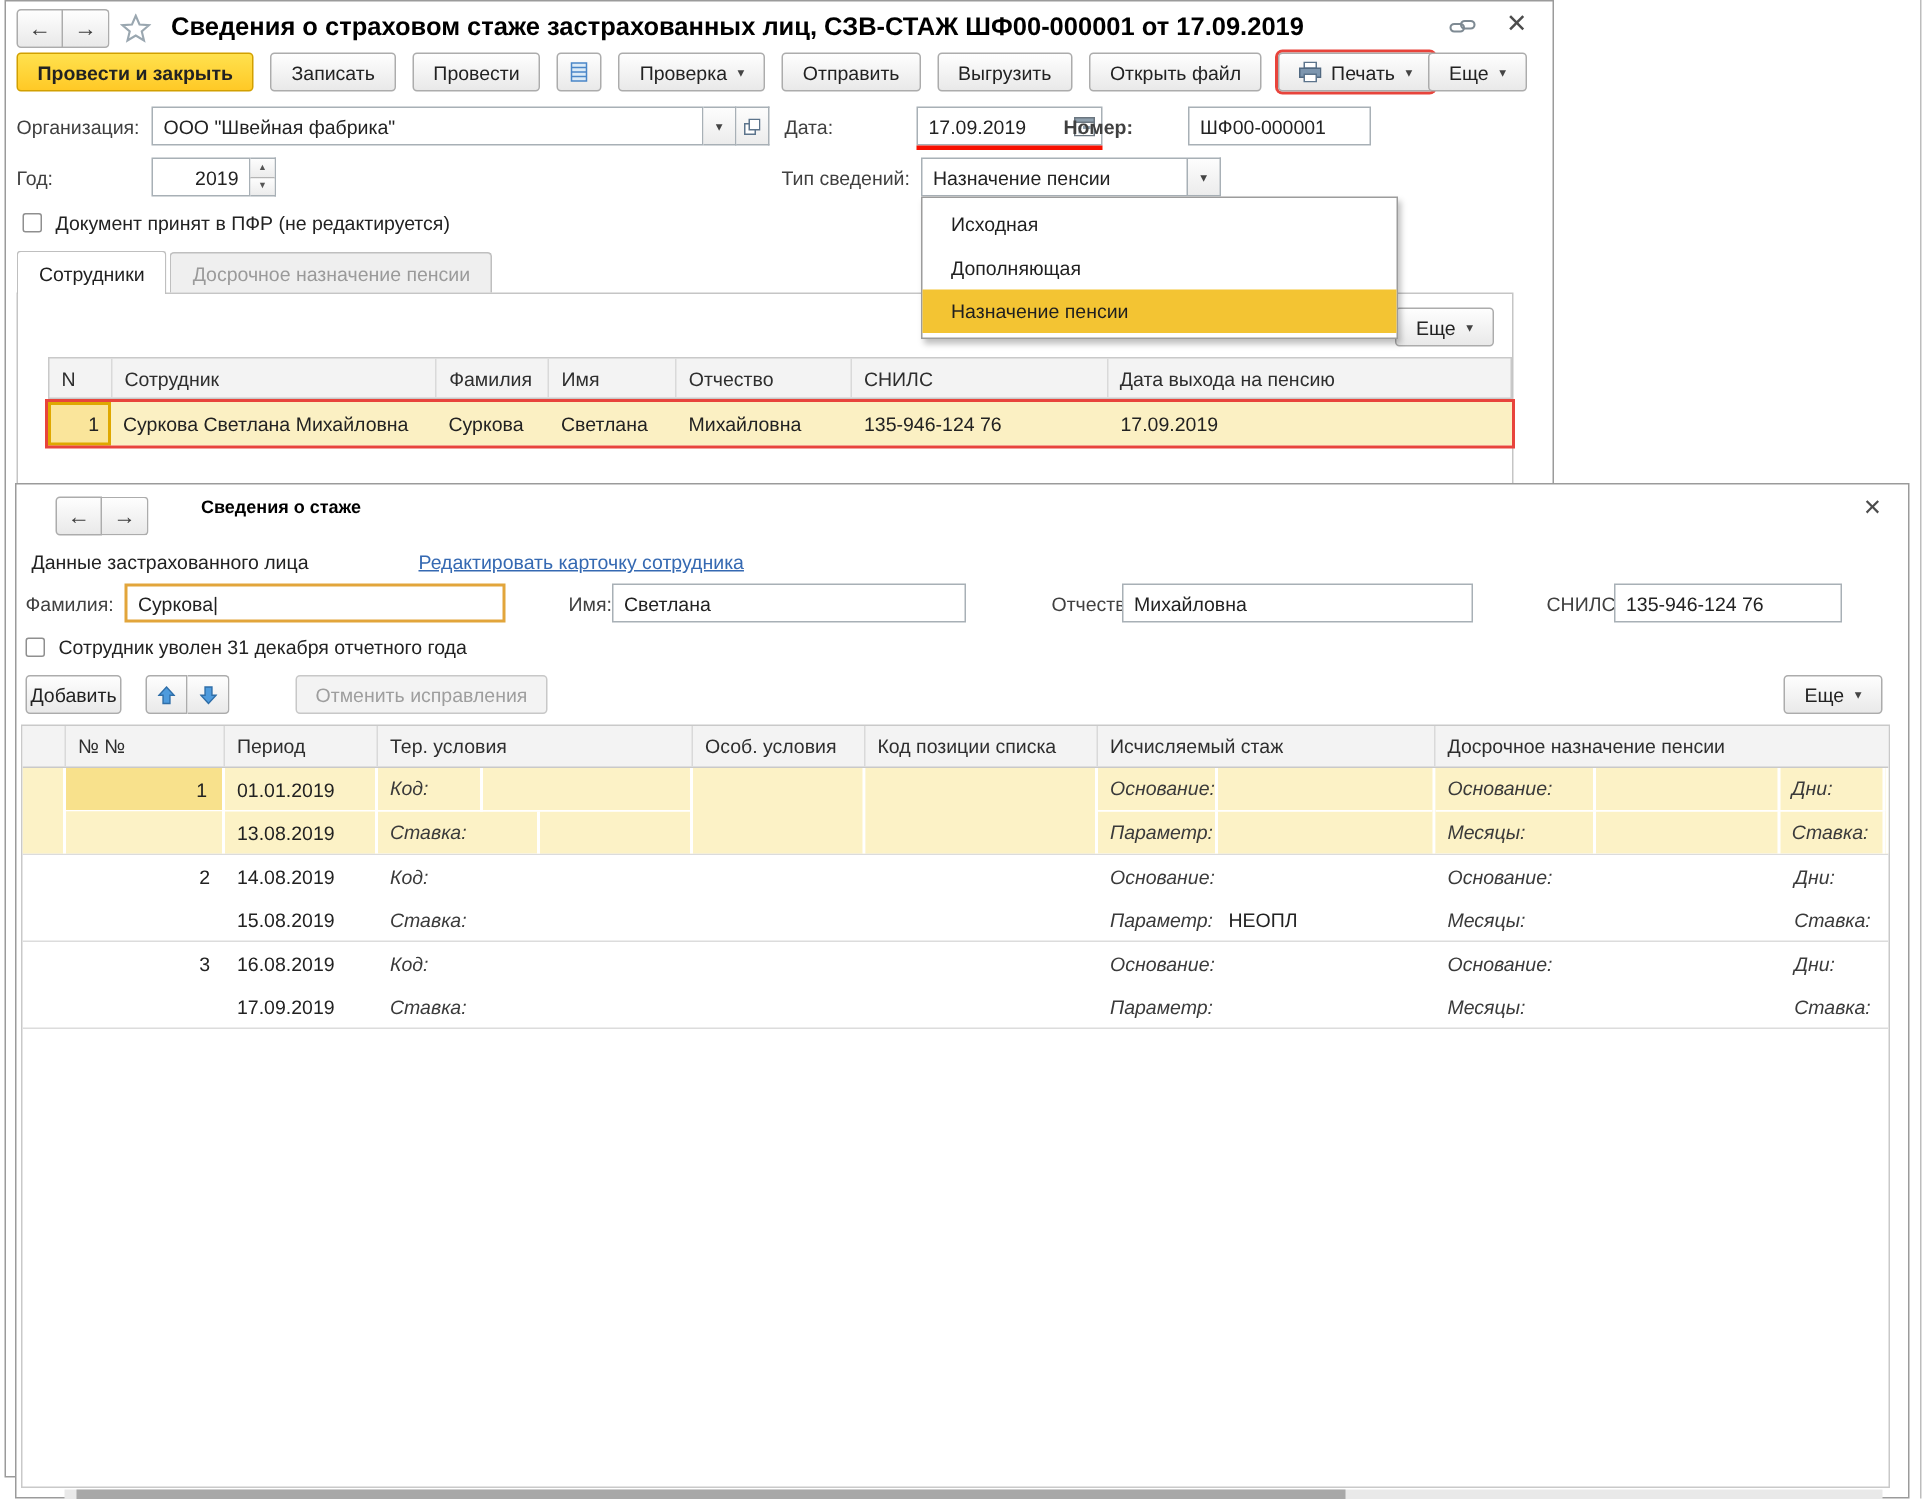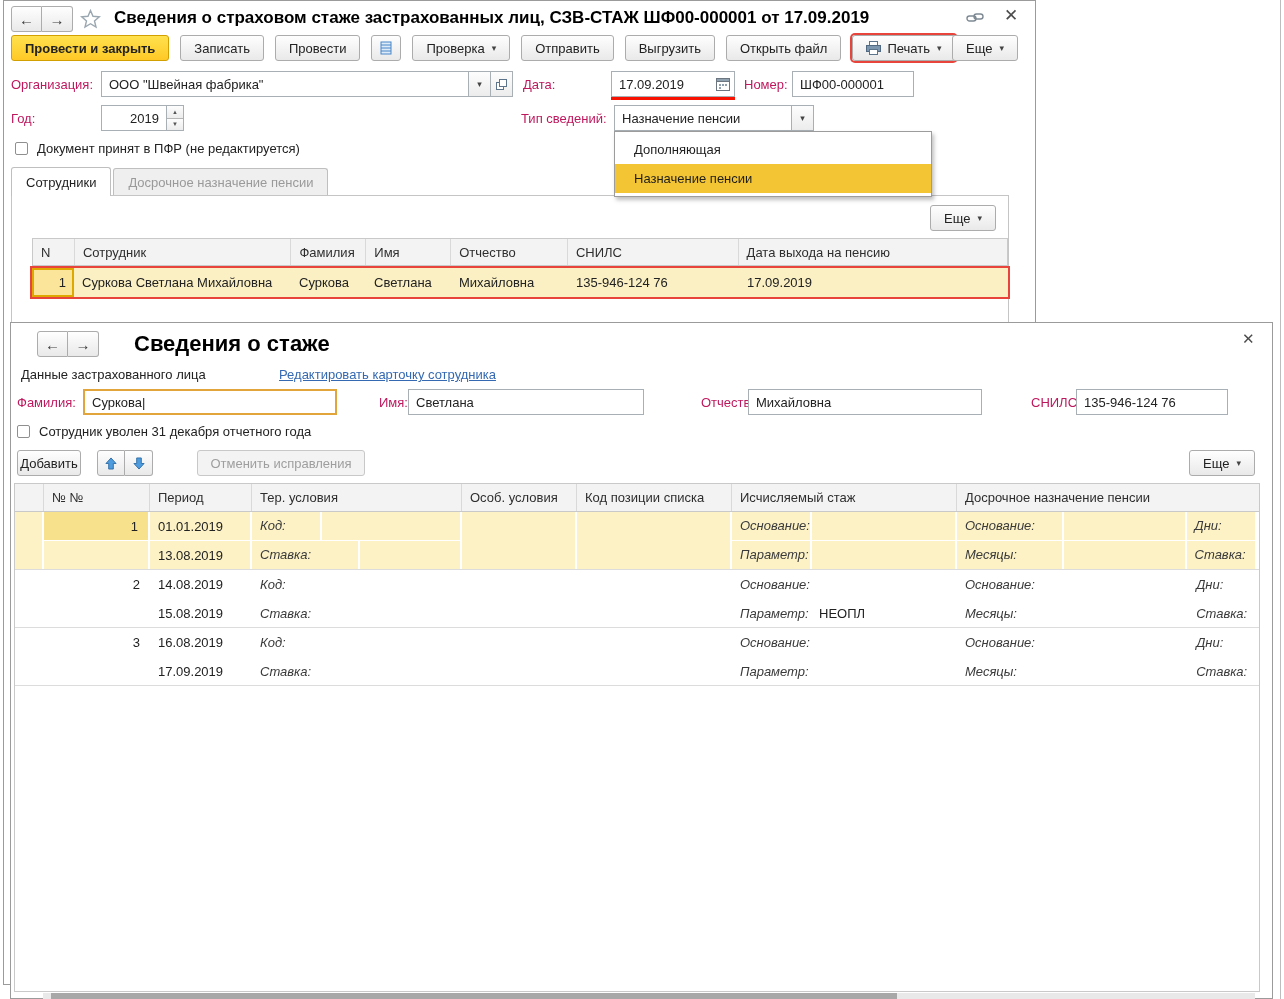--- a/index.html
+++ b/index.html
@@ -18,21 +18,21 @@
   .navbtns { display:flex; }
   .navbtns .btn { width:31px; padding:0; border-radius:3px 0 0 3px; font-size:15px; color:#3A3A3A; }
   .navbtns .btn + .btn { border-radius:0 3px 3px 0; border-left:none; }
   .input { height:26px; border:1px solid #A8B0B6; background:#fff; display:flex; align-items:center; padding:0 7px; }
   .combo { display:flex; height:26px; }
   .combo .val { flex:1; border:1px solid #A8B0B6; background:#fff; display:flex; align-items:center; padding:0 7px; }
   .combo .dd { width:22px; border:1px solid #A8B0B6; border-left:none; background:linear-gradient(#FDFDFD,#ECECEC);
                display:flex; align-items:center; justify-content:center; font-size:9px; color:#444; }
   .combo .open { width:22px; border:1px solid #A8B0B6; border-left:none; background:linear-gradient(#FDFDFD,#ECECEC);
                  display:flex; align-items:center; justify-content:center; }
-  .lbl { display:inline-flex; align-items:center; height:26px; color:#be185d; }
+  .lbl { display:inline-flex; align-items:center; height:26px; color:#404040; }
   .checkbox { width:13px; height:13px; border:1px solid #8F8F8F; border-radius:2px; background:#fff; display:inline-block; }
   .cbrow { display:flex; align-items:center; gap:9px; }
   .arrowgrp { display:flex; }
   .arrowgrp .btn { width:28px; padding:0; border-radius:3px 0 0 3px; }
   .arrowgrp .btn + .btn { border-radius:0 3px 3px 0; border-left:none; }
   .spin { width:17px; height:26px; border:1px solid #A8B0B6; border-left:none; display:flex; flex-direction:column; }
   .spin div { flex:1; display:flex; align-items:center; justify-content:center; font-size:6px; color:#555; background:linear-gradient(#FDFDFD,#ECECEC); }
   .spin div:first-child { border-bottom:1px solid #B5B5B5; }
   .close-x { font-size:17px; color:#4C4C4C; line-height:1; }
 
@@ -54,21 +54,21 @@
   #w1-row { display:flex; height:29px; background:#FBF0C3; outline:2px solid #E8443C; outline-offset:0px; margin-top:2px; position:relative; }
   #w1-row .td { display:flex; align-items:center; padding:0 8px; white-space:nowrap; overflow:hidden; }
   .cell-n { justify-content:flex-end; background:#FAE59B; box-shadow:inset 0 0 0 2px #DFA800; }
 
   
   .red-underline { position:absolute; left:0; bottom:-3px; height:3px; width:100%; background:#F81000; }
   .red-dashed { position:absolute; left:0; bottom:-4px; height:0; width:100%; border-bottom:2px dashed #F81000; }
 
   
   #win2 { left:10px; top:322px; width:1263px; height:677px; border:1px solid #9B9B9B; background:#fff; position:absolute; z-index:10; }
-  #w2-title { left:123px; top:8px; font-size:22px; font-weight:bold; color:#000; }
+  #w2-title { left:123px; top:8px; font-size:12px; font-weight:bold; color:#000; }
   .link { color:#3569B2; text-decoration:underline; }
   .focus-input { border:2px solid #E2A53B; }
   #w2-table { left:3px; top:160px; width:1246px; height:509px; border:1px solid #C9C9C9; background:#fff; overflow:hidden; }
   .w2-th { height:27px; }
   
   .col-sel{width:29px;} .col-num{width:106px;} .col-per{width:102px;} .col-ter{width:210px;}
   .col-osob{width:115px;} .col-kod{width:155px;} .col-isch{width:225px;} .col-dosr{width:302px;}
   .srow { display:flex; height:58px; border-bottom:1px solid #DCDCDC; }
   .srow .c { height:100%; overflow:hidden; }
   .subline { height:29px; display:flex; align-items:center; }
@@ -165,21 +165,21 @@
     <svg class="abs" style="right:5px; top:6px;" width="14" height="14" viewBox="0 0 14 14">
       <rect x="0.5" y="1.5" width="13" height="12" fill="#fff" stroke="#6B7680"></rect>
       <rect x="0.5" y="1.5" width="13" height="3" fill="#8FA0AE" stroke="#6B7680"></rect>
       <rect x="3" y="7" width="2" height="2" fill="#8FA0AE"></rect>
         <rect x="6" y="7" width="2" height="2" fill="#8FA0AE"></rect>
       <rect x="9" y="7" width="2" height="2" fill="#8FA0AE"></rect>
         <rect x="3" y="10" width="2" height="2" fill="#8FA0AE"></rect>
     </svg>
     <div class="red-underline"></div>
   </div>
-  <div class="abs lbl" style="left:740px; top:70px;">Номер:</div>
+  <div class="abs lbl" style="left:705px; top:70px;font-weight:bold;">Номер:</div>
   <div class="abs input" style="left:788px; top:70px; width:122px;">ШФ00-000001</div>
 
   <div class="abs lbl" style="left:7px; top:104px;">Год:</div>
   <div class="abs" style="left:97px; top:104px; display:flex;">
     <div class="input" style="width:66px; justify-content:flex-end;">2019</div>
     <div class="spin">
         <div>▲</div>
         <div>▼</div>
       </div>
   </div>
@@ -226,20 +226,21 @@
         <div class="td" style="width:75px;">Суркова</div>
         <div class="td" style="width:85px;">Светлана</div>
         <div class="td" style="width:117px;">Михайловна</div>
         <div class="td" style="width:171px;">135-946-124 76</div>
         <div class="td" style="width:269px;">17.09.2019</div>
       </div>
     </div>
   </div>
 
   <div class="abs menu" id="type-menu">
+    <div class="menu-item">Исходная</div>
     <div class="menu-item">Дополняющая</div>
     <div class="menu-item selected">Назначение пенсии</div>
   </div>
 </div>
 
 <div id="win2">
 
   <div class="abs navbtns" style="left:26px; top:8px;">
     <div class="btn">
         <span>←</span>

